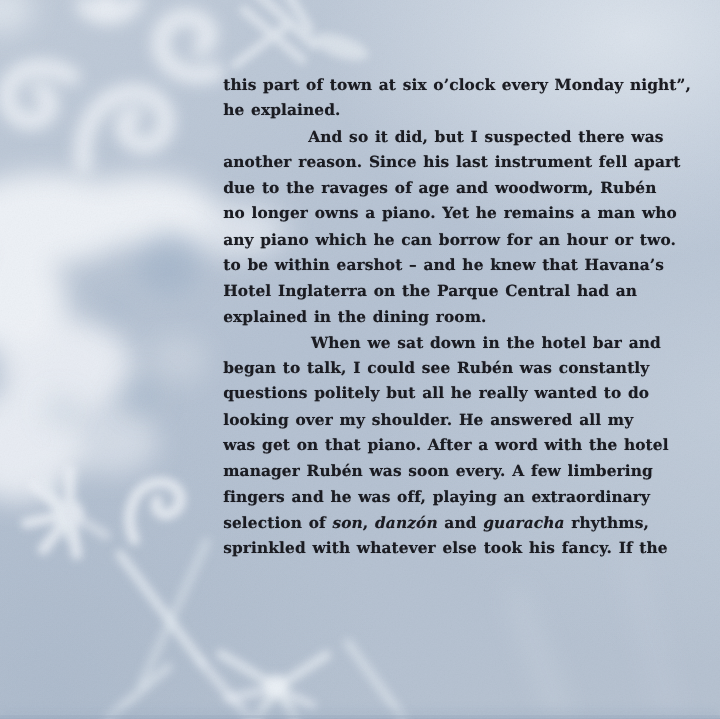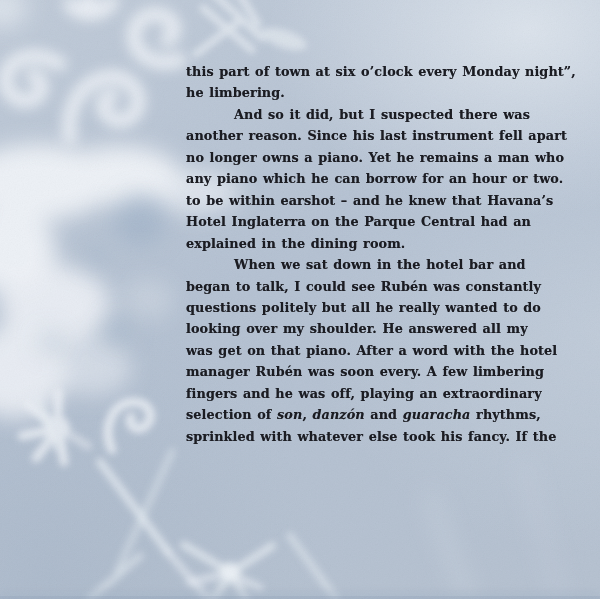--- a/index.html
+++ b/index.html
@@ -30,21 +30,21 @@
     font-family: "DejaVu Serif", "Liberation Serif", serif;
     font-weight: 700;
     font-size: 12.8px;
     line-height: 21.45px;
     letter-spacing: 0.1px;
     word-spacing: 1px;
     color: var(--text-color, #1b1c22);
     text-shadow: 0 0 0.6px rgba(27,28,34,0.55);
   }
   .line { white-space: pre; }
-  .line.indent { padding-left: 48px; }
+  .line.indent { padding-left: 48px; text-align: center; }
   .italic { font-style: italic; }
 </style>
 </head>
 <body>
 
 <div class="page">
 
   <svg class="bg-art" width="600" height="599" viewBox="0 0 600 599" aria-hidden="true">
     <defs>
       <filter id="blurL" x="-80%" y="-80%" width="260%" height="260%">
@@ -132,23 +132,24 @@
     <g>
       <rect x="0" y="591" width="600" height="8" fill="#a3b2c5" opacity=".45" filter="url(#blurS)"></rect>
       <rect x="0" y="596" width="600" height="3" fill="#94a5bb" opacity=".4"></rect>
     </g>
 
     <rect x="-20" y="-20" width="640" height="640" filter="url(#grain)" opacity=".07"></rect>
   </svg>
 
   <div class="text-block">
       <div class="line"><span>this part of town at six o’clock every Monday night”,</span></div>
-      <div class="line"><span>he limbering.</span></div>
+      <div class="line"><span>he explained.</span></div>
       <div class="line indent"><span>And so it did, but I suspected there was</span></div>
       <div class="line"><span>another reason. Since his last instrument fell apart</span></div>
+      <div class="line"><span>due to the ravages of age and woodworm, Rubén</span></div>
       <div class="line"><span>no longer owns a piano. Yet he remains a man who</span></div>
       <div class="line"><span>any piano which he can borrow for an hour or two.</span></div>
       <div class="line"><span>to be within earshot – and he knew that Havana’s</span></div>
       <div class="line"><span>Hotel Inglaterra on the Parque Central had an</span></div>
       <div class="line"><span>explained in the dining room.</span></div>
       <div class="line indent"><span>When we sat down in the hotel bar and</span></div>
       <div class="line"><span>began to talk, I could see Rubén was constantly</span></div>
       <div class="line"><span>questions politely but all he really wanted to do</span></div>
       <div class="line"><span>looking over my shoulder. He answered all my</span></div>
       <div class="line"><span>was get on that piano. After a word with the hotel</span></div>

